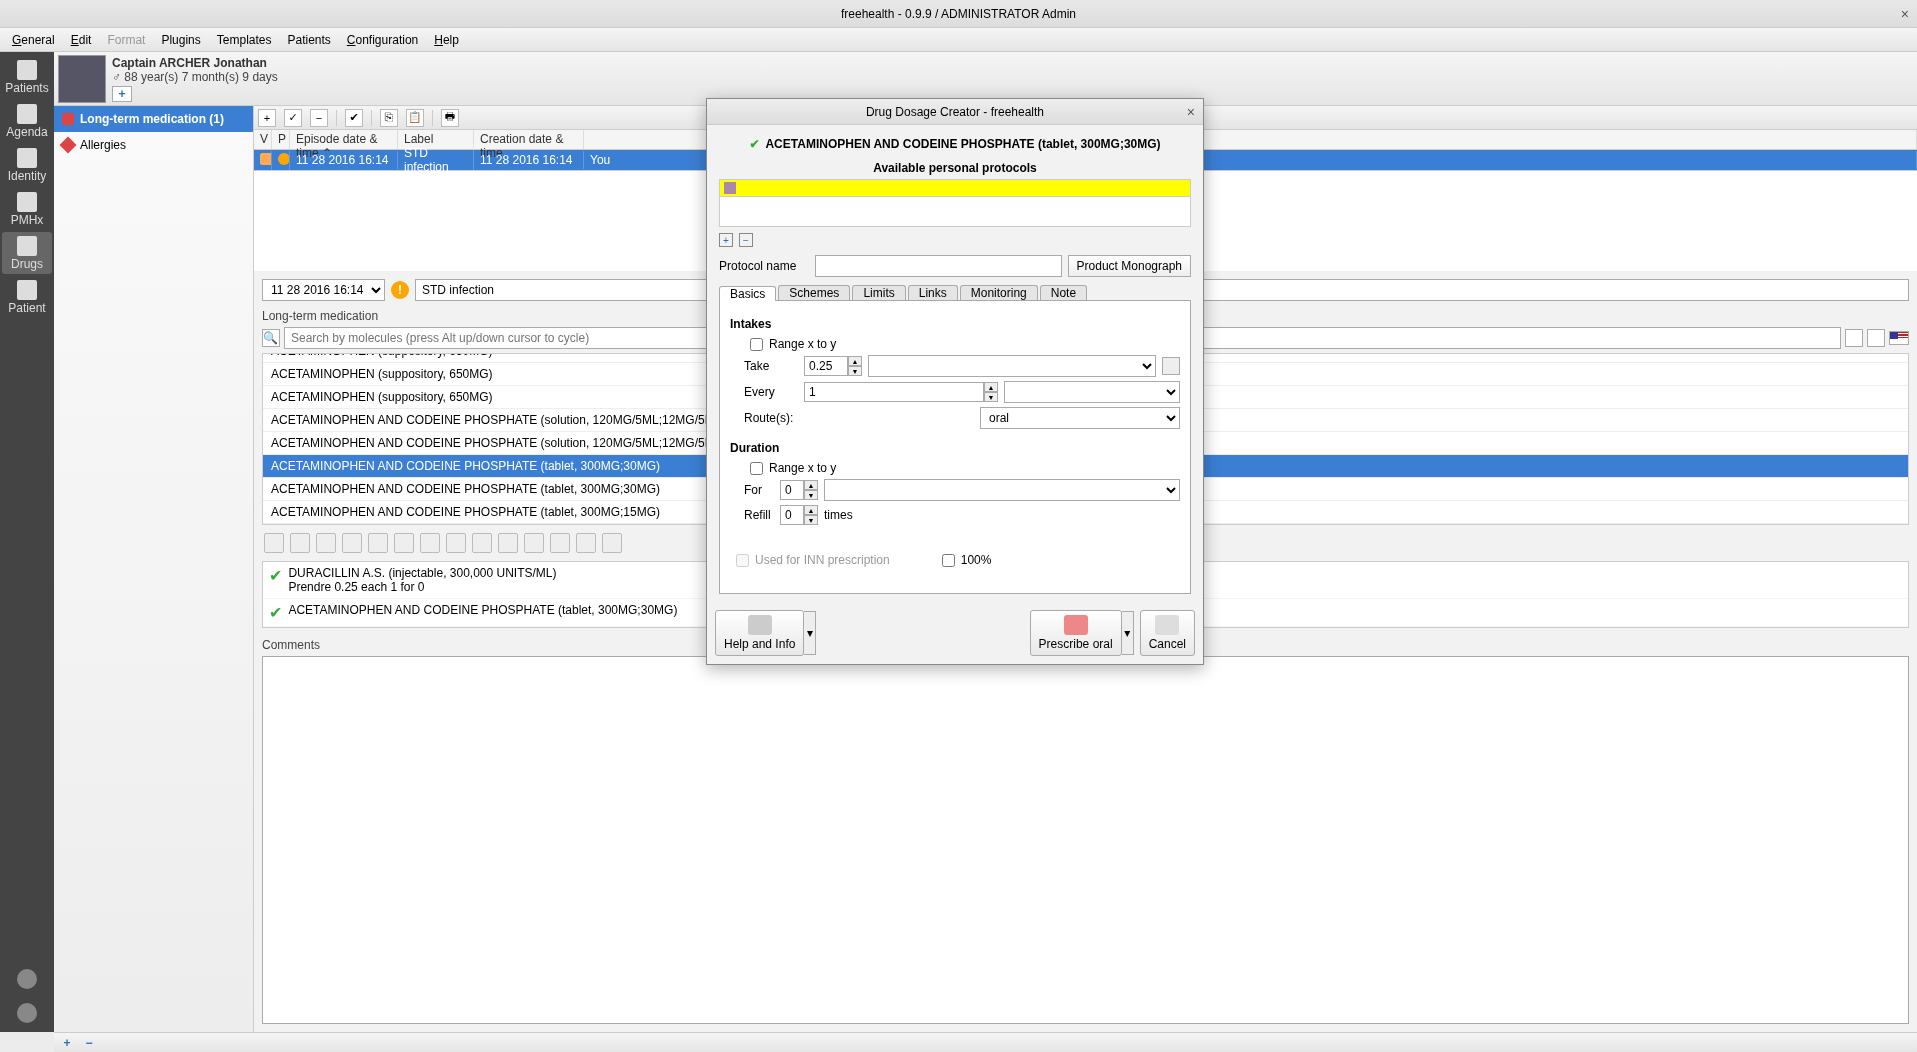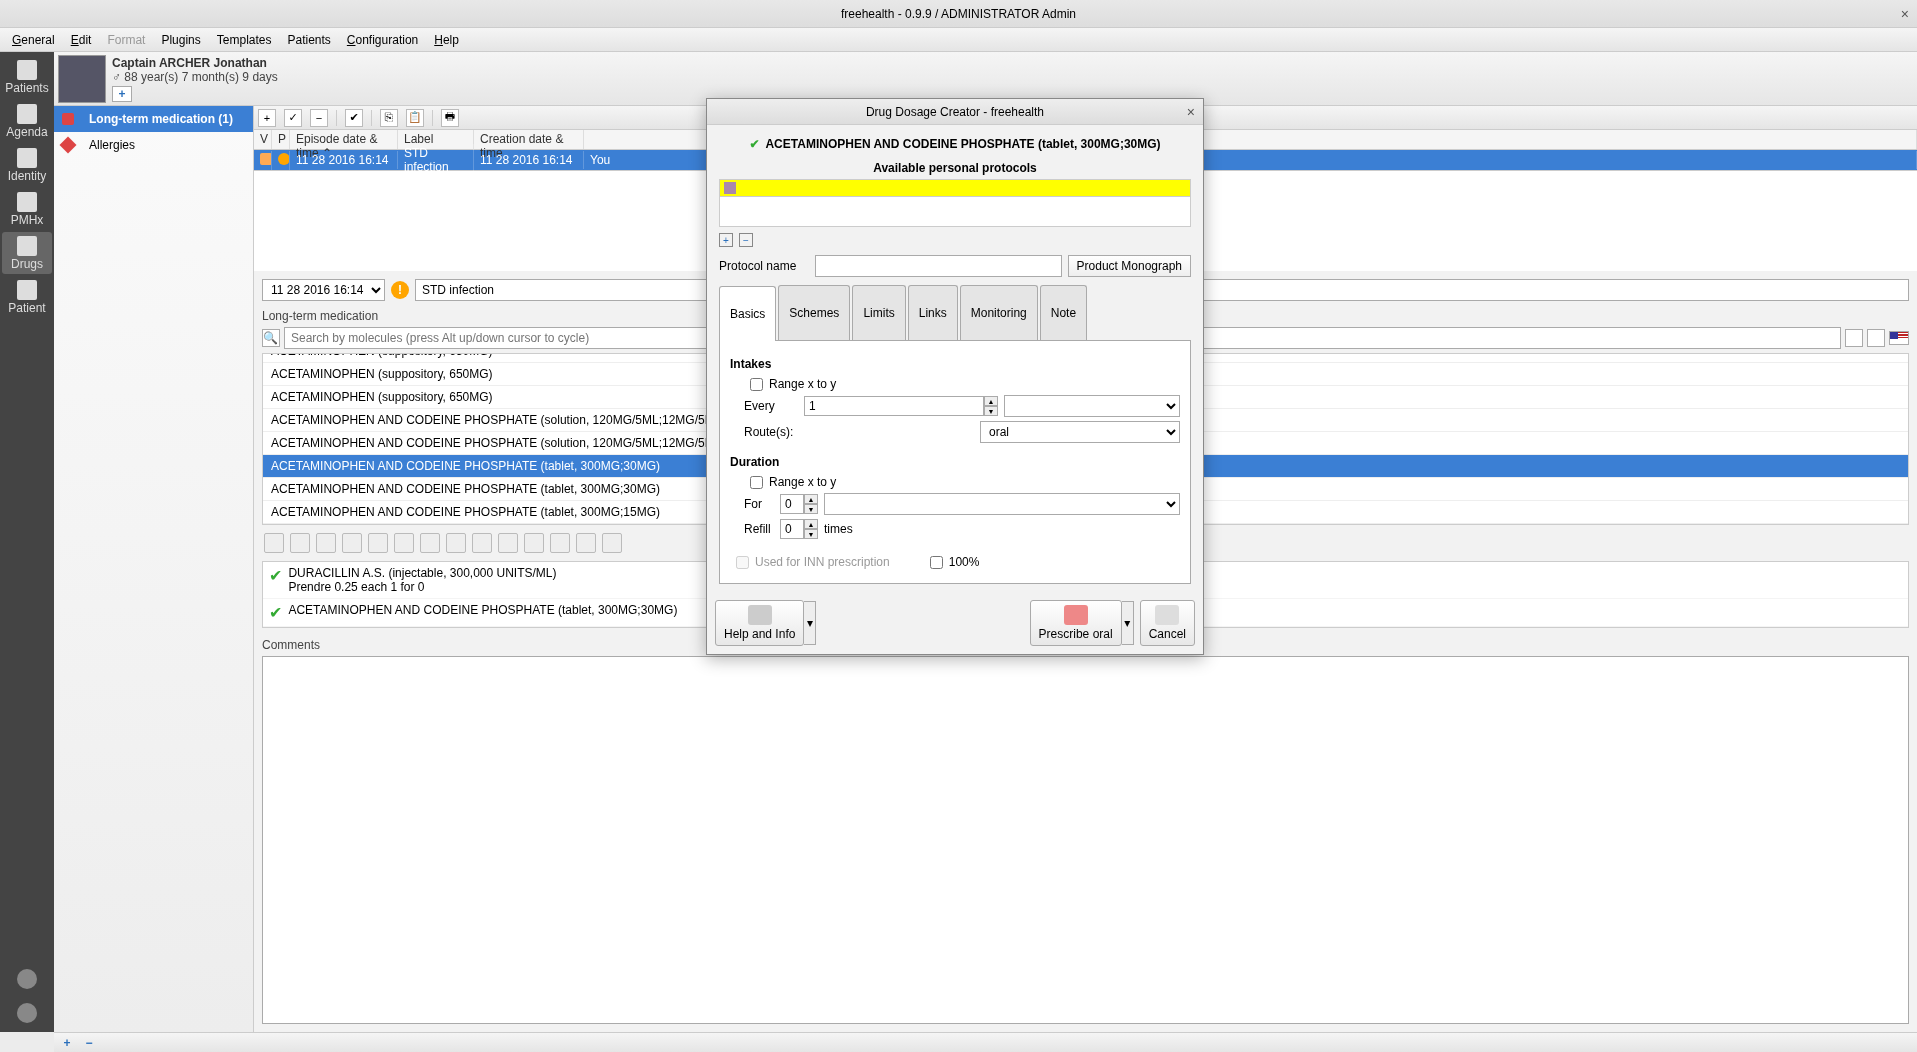--- a/index.html
+++ b/index.html
@@ -36,21 +36,21 @@
 .patient-header .pinfo { display: flex; flex-direction: column; }
 .patient-header .pname { font-weight: bold; color: #333; }
 .patient-header .page { color: #444; display: flex; align-items: center; gap: 4px; }
 .patient-header .plus-btn { margin-top: 2px; width: 20px; height: 16px; border: 1px solid #aaa; background: #fff; color: #2a6fbb; font-weight: bold; display: flex; align-items: center; justify-content: center; cursor: pointer; }
 
 
 .split { display: flex; flex: 1; overflow: hidden; }
 
 
 .catpanel { width: 200px; background: linear-gradient(#fafafa,#ededed); border-right: 1px solid #ccc; }
-.catpanel .cat { height: 26px; display: flex; align-items: center; padding: 0 8px; gap: 15px; cursor: pointer; }
+.catpanel .cat { height: 26px; display: flex; align-items: center; padding: 0 8px; gap: 6px; cursor: pointer; }
 .catpanel .cat.active { background: #3b7fd4; color: #fff; font-weight: bold; }
 .catpanel .cat .pill { width: 12px; height: 12px; background: #d44; border-radius: 2px; }
 .catpanel .cat .aller { width: 12px; height: 12px; background: #d44; transform: rotate(45deg); }
 
 
 .eparea { flex: 1; display: flex; flex-direction: column; overflow: hidden; }
 
 
 .eptoolbar { height: 24px; background: linear-gradient(#f5f5f5,#e5e5e5); display: flex; align-items: center; padding: 0 4px; gap: 8px; border-bottom: 1px solid #ccc; }
 .eptoolbar .tb { width: 18px; height: 18px; border: 1px solid #bbb; background: #fff; cursor: pointer; display: flex; align-items: center; justify-content: center; font-size: 11px; }
@@ -107,21 +107,21 @@
 .dialog .yellow .pen { width: 12px; height: 12px; background: #a8a; }
 .dialog .proto-blank { height: 30px; background: #fff; border: 1px solid #ccc; border-top: none; }
 .dialog .pm-row { display: flex; gap: 6px; margin: 6px 0; }
 .dialog .pm-row .pm { width: 14px; height: 14px; border: 1px solid #888; display: flex; align-items: center; justify-content: center; cursor: pointer; font-size: 10px; }
 .dialog .field-row { display: flex; align-items: center; gap: 6px; margin: 8px 0; }
 .dialog .field-row label { width: 90px; }
 .dialog .field-row input[type=text] { flex: 1; border: 1px solid #aaa; padding: 3px 4px; }
 .dialog .field-row button { border: 1px solid #aaa; background: linear-gradient(#fff,#eee); padding: 3px 8px; cursor: pointer; }
 
 .dialog .tabs { display: flex; border-bottom: 1px solid #aaa; margin-top: 6px; }
-.dialog .tabs .tab { padding: 20px 10px; border: 1px solid #aaa; border-bottom: none; background: #e5e5e5; margin-right: 2px; cursor: pointer; border-radius: 3px 3px 0 0; }
+.dialog .tabs .tab { padding: 0 10px; border: 1px solid #aaa; border-bottom: none; background: #e5e5e5; margin-right: 2px; cursor: pointer; border-radius: 3px 3px 0 0; }
 .dialog .tabs .tab.active { background: #fff; position: relative; top: 1px; }
 
 .dialog .tabbody { background: #fff; border: 1px solid #aaa; border-top: none; padding: 10px; }
 .dialog .section-title { font-weight: bold; margin: 6px 0; }
 .dialog .form-row { display: flex; align-items: center; gap: 6px; margin: 4px 0 4px 14px; }
 .dialog .form-row label { min-width: 54px; }
 .dialog .spinner { display: flex; }
 .dialog .spinner input { width: 44px; border: 1px solid #aaa; padding: 2px 4px; }
 .dialog .spinner .sp-btns { display: flex; flex-direction: column; }
 .dialog .spinner .sp-btns div { width: 14px; height: 10px; border: 1px solid #aaa; font-size: 7px; display: flex; align-items: center; justify-content: center; cursor: pointer; background: #eee; }
@@ -365,20 +365,32 @@
       <div class="tab">Note</div>
     </div>
 
     <div class="tabbody">
       <div class="section-title">Intakes</div>
       <div class="chk-row">
         <input type="checkbox" style="">
         <span>Range x to y</span>
       </div>
       <div class="form-row">
+        <label>Take</label>
+        <div class="spinner">
+            <input type="text" value="0.25" style="">
+            <div class="sp-btns">
+              <div>▲</div>
+              <div>▼</div>
+            </div>
+          </div>
+        <select class="wide-select"><option></option></select>
+        <div class="ab" style="width:18px;height:18px;border:1px solid #aaa;background:#eee"></div>
+      </div>
+      <div class="form-row">
         <label>Every</label>
         <div class="spinner">
             <input type="text" style="width: 180px;" value="1">
             <div class="sp-btns">
               <div>▲</div>
               <div>▼</div>
             </div>
           </div>
         <select class="wide-select"><option></option></select>
       </div>
@@ -414,21 +426,21 @@
             </div>
           </div>
         <span>times</span>
       </div>
 
       <div style="display:flex;gap:40px;margin:16px 0 4px 6px">
         <div class="chk-row disabled" style="margin:0">
           <input type="checkbox" disabled="" style="">
           <span>Used for INN prescription</span>
         </div>
-        <div class="chk-row" style="margin:0">
+        <div class="chk-row" style="margin:12px">
           <input type="checkbox" style="">
           <span>100%</span>
         </div>
       </div>
     </div>
   </div>
 
   <div class="dfooter">
     <div style="display:flex;align-items:center">
       <div class="btn">

